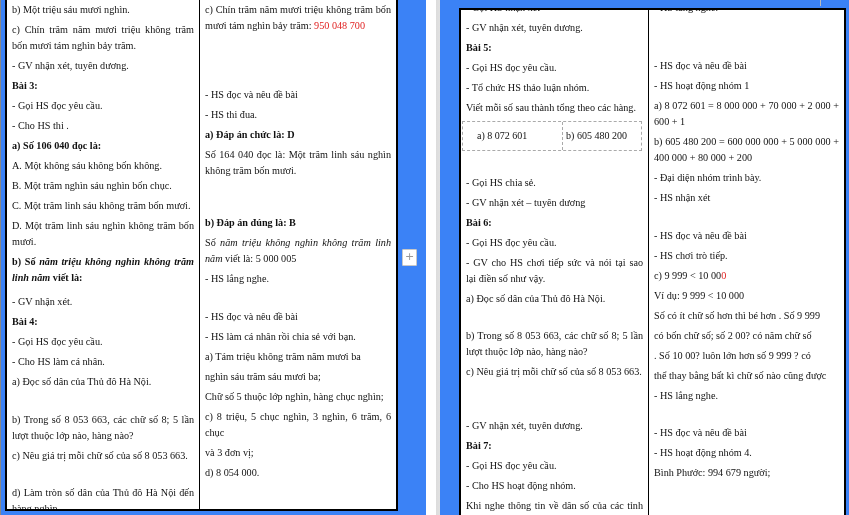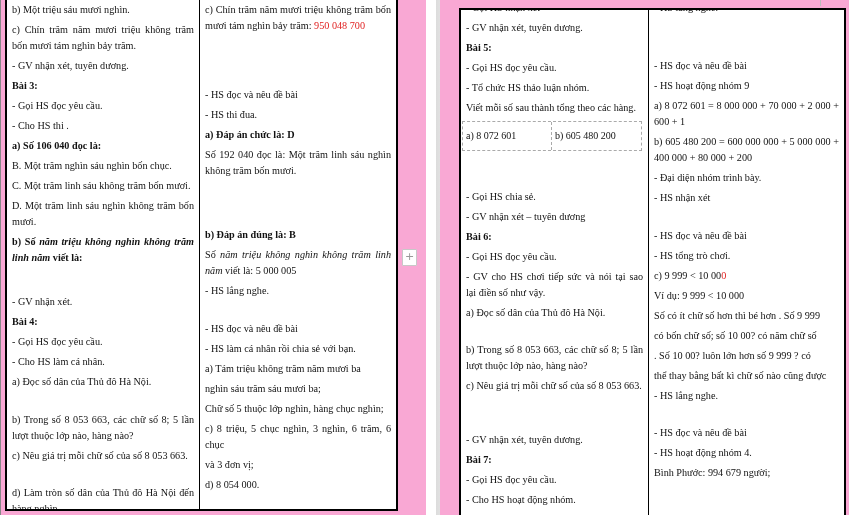--- a/index.html
+++ b/index.html
@@ -3,21 +3,21 @@
 <meta charset="utf-8">
 <style>
   html, body { margin:0; padding:0; }
   body {
     width:849px; height:515px; overflow:hidden; position:relative;
     background:#ffffff;
     font-family:"Liberation Serif", "DejaVu Serif", serif;
     color:#111;
   }
   .page {
-    position:absolute; top:0; height:515px; background:#f9a8d4; overflow:hidden;
+    position:absolute; top:0; height:515px; background:#3b82f6; overflow:hidden;
   }
   .page-left { left:0; width:426px; border-left:1px solid #888; }
   .gutter {
     position:absolute; left:426px; top:0; width:30px; height:515px;
     background:linear-gradient(to right,#ffffff 0,#ffffff 10px,#dcdcdc 10px,#e8e8e8 20px,#ffffff 20px);
   }
   .page-right { left:440px; width:409px; }
   .corner-mark {
     position:absolute; top:0; width:1px; height:6px; background:#bbb;
   }
@@ -37,59 +37,60 @@
   .tbl-left .col-a { width:193px; }
   .tbl-left .col-b { width:196px; }
   .tbl-right .col-a { width:188px; }
   .tbl-right .col-b { width:195px; }
   .ln { margin:0; padding:0; white-space:normal; text-align:justify; }
   .b { font-weight:bold; }
   .i { font-style:italic; }
   .red { color:#e02020; }
   .gap4 { margin-top:4px; }
   .inner-tbl {
-    display:flex; border:1px dashed #aaa; margin:5px 0 0 -4px; width:178px;
+    display:flex; border:1px dashed #aaa; margin:5px 0 0 -4px; width:178px;justify-content:center;
   }
   .inner-tbl div { padding:6px 3px; font-size:10px; }
   .inner-tbl div:first-child { width:82px; border-right:1px dashed #aaa; }
 </style>
 </head>
 <body>
 
 <div class="page page-left">
   <div class="tbl tbl-left">
     <div class="col col-a">
       <p class="ln" style="margin-top:3px">b) Một triệu sáu mươi nghìn.</p>
       <p class="ln gap4">c) Chín trăm năm mươi triệu không trăm bốn mươi tám nghìn bảy trăm.</p>
       <p class="ln gap4">- GV nhận xét, tuyên dương.</p>
       <p class="ln b gap4">Bài 3:</p>
       <p class="ln gap4">- Gọi HS đọc yêu cầu.</p>
       <p class="ln gap4">- Cho HS thi .</p>
       <p class="ln b gap4">a) Số 106 040 đọc là:</p>
+      <p class="ln gap4">A. Một không sáu không bốn không.</p>
       <p class="ln gap4">B. Một trăm nghìn sáu nghìn bốn chục.</p>
       <p class="ln gap4">C. Một trăm linh sáu không trăm bốn mươi.</p>
       <p class="ln gap4">D. Một trăm linh sáu nghìn không trăm bốn mươi.</p>
       <p class="ln b gap4"><span>b) Số </span><span class="i">năm triệu không nghìn không trăm linh năm</span><span> viết là:</span></p>
-      <p class="ln" style="margin-top:28px">- GV nhận xét.</p>
+      <p class="ln" style="margin-top:8px">- GV nhận xét.</p>
       <p class="ln b gap4">Bài 4:</p>
       <p class="ln gap4">- Gọi HS đọc yêu cầu.</p>
       <p class="ln gap4">- Cho HS làm cá nhân.</p>
       <p class="ln gap4">a) Đọc số dân của Thủ đô Hà Nội.</p>
       <p class="ln" style="margin-top:22px">b) Trong số 8 053 663, các chữ số 8; 5 lần lượt thuộc lớp nào, hàng nào?</p>
       <p class="ln gap4">c) Nêu giá trị mỗi chữ số của số 8 053 663.</p>
       <p class="ln" style="margin-top:21px">d) Làm tròn số dân của Thủ đô Hà Nội đến hàng nghìn.</p>
 
     </div>
     <div class="col col-b">
       <p class="ln" style="margin-top:3px"><span>c) Chín trăm năm mươi triệu không trăm bốn mươi tám nghìn bảy trăm: </span><span class="red">950 048 700</span></p>
       <p class="ln" style="margin-top:53px">- HS đọc và nêu đề bài</p>
       <p class="ln gap4">- HS thi đua.</p>
       <p class="ln b gap4">a) Đáp án chức là: D</p>
-      <p class="ln gap4">Số 192 040 đọc là: Một trăm linh sáu nghìn không trăm bốn mươi.</p>
-      <p class="ln b" style="margin-top:48px">b) Đáp án đúng là: B</p>
+      <p class="ln gap4">Số 164 040 đọc là: Một trăm linh sáu nghìn không trăm bốn mươi.</p>
+      <p class="ln b" style="margin-top:36px">b) Đáp án đúng là: B</p>
       <p class="ln gap4"><span>Số </span><span class="i">năm triệu không nghìn không trăm linh năm</span><span> viết là: 5 000 005</span></p>
       <p class="ln gap4">- HS lắng nghe.</p>
       <p class="ln" style="margin-top:22px">- HS đọc và nêu đề bài</p>
       <p class="ln gap4">- HS làm cá nhân rồi chia sẻ với bạn.</p>
       <p class="ln gap4">a) Tám triệu không trăm năm mươi ba</p>
       <p class="ln gap4">nghìn sáu trăm sáu mươi ba;</p>
       <p class="ln gap4">Chữ số 5 thuộc lớp nghìn, hàng chục nghìn;</p>
       <p class="ln gap4">c) 8 triệu, 5 chục nghìn, 3 nghìn, 6 trăm, 6 chục</p>
       <p class="ln gap4">và 3 đơn vị;</p>
       <p class="ln gap4">d) 8 054 000.</p>
@@ -108,48 +109,48 @@
       <p class="ln" style="margin-top:-10px">- Gọi HS nhận xét</p>
       <p class="ln gap4">- GV nhận xét, tuyên dương.</p>
       <p class="ln b gap4">Bài 5:</p>
       <p class="ln gap4">- Gọi HS đọc yêu cầu.</p>
       <p class="ln gap4">- Tổ chức HS thảo luận nhóm.</p>
       <p class="ln gap4"> Viết mỗi số sau thành tổng theo các hàng.</p>
       <div class="inner-tbl">
         <div>a) 8 072 601</div>
         <div>b) 605 480 200</div>
       </div>
-      <p class="ln" style="margin-top:38px">-  Gọi HS chia sẻ.</p>
+      <p class="ln" style="margin-top:24px">-  Gọi HS chia sẻ.</p>
       <p class="ln gap4">- GV nhận xét – tuyên dương</p>
       <p class="ln b gap4">Bài 6:</p>
       <p class="ln gap4">- Gọi HS đọc yêu cầu.</p>
       <p class="ln gap4">- GV cho HS chơi tiếp sức và nói tại sao lại điền số như vậy.</p>
       <p class="ln gap4">a) Đọc số dân của Thủ đô Hà Nội.</p>
       <p class="ln" style="margin-top:21px">b) Trong số 8 053 663, các chữ số 8; 5 lần lượt thuộc lớp nào, hàng nào?</p>
       <p class="ln gap4">c) Nêu giá trị mỗi chữ số của số 8 053 663.</p>
       <p class="ln" style="margin-top:38px">- GV nhận xét, tuyên dương.</p>
       <p class="ln b gap4">Bài 7:</p>
       <p class="ln gap4">- Gọi HS đọc yêu cầu.</p>
       <p class="ln gap4">- Cho HS hoạt động nhóm.</p>
       <p class="ln gap4">Khi nghe thông tin về dân số của các tỉnh Trà Vinh, Bình Phước, Hà Giang, Hoà Bình tính đến ngày 1 tháng 4 năm 2019, bạn Nam</p>
     </div>
     <div class="col col-b">
       <p class="ln" style="margin-top:-10px">- HS lắng nghe.</p>
       <p class="ln" style="margin-top:42px">- HS đọc và nêu đề bài</p>
-      <p class="ln gap4">- HS hoạt động nhóm 9</p>
+      <p class="ln gap4">- HS hoạt động nhóm 1</p>
       <p class="ln gap4">a) 8 072  601 = 8 000 000 + 70 000 + 2 000 + 600 + 1</p>
       <p class="ln gap4">b) 605 480 200 = 600 000 000 + 5 000 000 + 400 000 + 80 000 + 200</p>
       <p class="ln gap4">- Đại diện nhóm trình bày.</p>
       <p class="ln gap4">- HS nhận xét</p>
       <p class="ln" style="margin-top:22px">- HS đọc và nêu đề bài</p>
-      <p class="ln gap4">- HS tổng trò chơi.</p>
+      <p class="ln gap4">- HS chơi trò tiếp.</p>
       <p class="ln gap4"><span>c) 9 999 &lt; 10 00</span><span class="red">0</span></p>
       <p class="ln gap4">Ví dụ: 9 999 &lt; 10 000</p>
       <p class="ln gap4">Số có ít chữ số hơn thì bé hơn . Số 9 999</p>
-      <p class="ln gap4">có bốn chữ số; số 10 00? có năm chữ số</p>
+      <p class="ln gap4">có bốn chữ số; số 2 00? có năm chữ số</p>
       <p class="ln gap4">. Số 10 00? luôn lớn hơn số 9 999      ? có</p>
       <p class="ln gap4">thể thay bằng bất kì chữ số nào cũng được</p>
       <p class="ln gap4">- HS lắng nghe.</p>
       <p class="ln" style="margin-top:21px">- HS đọc và nêu đề bài</p>
       <p class="ln gap4">- HS hoạt động nhóm 4.</p>
       <p class="ln gap4">Bình Phước: 994 679 người;</p>
 
     </div>
   </div>
 </div>

